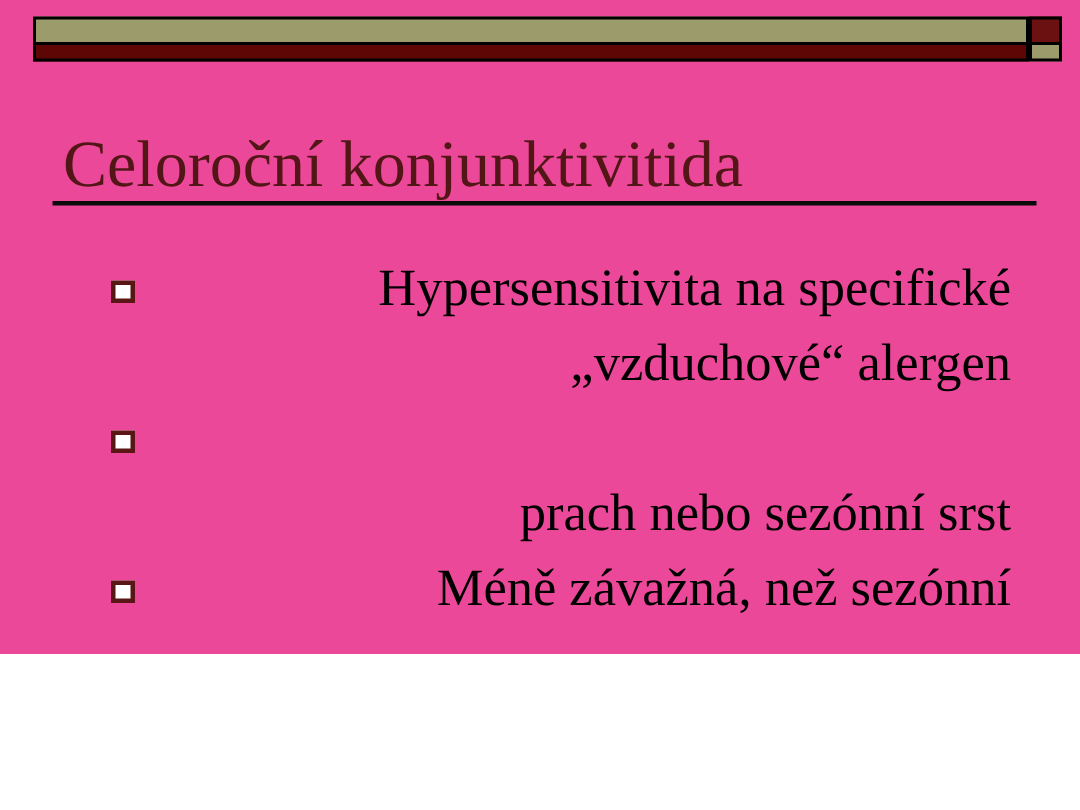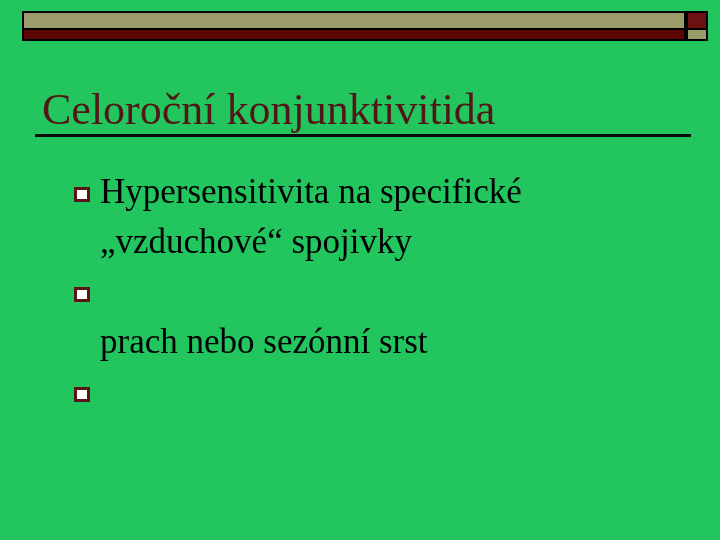--- a/index.html
+++ b/index.html
@@ -3,22 +3,22 @@
 <meta charset="utf-8">
 <style>
   html, body {
     margin: 0;
     padding: 0;
     background: #ffffff;
   }
   #slide {
     position: relative;
     width: 720px;
-    height: 540px;
-    background: #22c55e;
+    height: 436px;
+    background: #ec4899;
     overflow: hidden;
     font-family: "Liberation Serif", "DejaVu Serif", serif;
   }
 
   
   .bar, .sq { position: absolute; box-sizing: border-box; border: 2px solid #000000; }
   .bar-tan   { left: 22px;  top: 11px; width: 664px; height: 19px; background: #9B9B6C; }
   .sq-red    { left: 686px; top: 11px; width: 22px;  height: 19px; background: #6B1111; }
   .bar-red   { left: 22px;  top: 28px; width: 664px; height: 13px; background: #5E0505; }
   .sq-tan    { left: 686px; top: 28px; width: 22px;  height: 13px; background: #9B9B6C; }
@@ -51,20 +51,21 @@
     top: 167px;
     width: 600px;
   }
   .line {
     position: relative;
     height: 50px;
     font-size: 35px;
     line-height: 50px;
     color: #000000;
     white-space: nowrap;
+    text-align: right;
   }
   .line .text { margin-left: 26px; }
   .sq-bullet {
     position: absolute;
     left: 0;
     top: 20px;
     width: 16px;
     height: 15px;
     box-sizing: border-box;
     border: 3px solid #5A1515;
@@ -86,31 +87,32 @@
 
   <div class="body-list">
 
     <div class="line">
       <span class="sq-bullet"></span>
       <span class="text">Hypersensitivita na specifické</span>
     </div>
 
     <div class="line cont">
       
-      <span class="text">„vzduchové“ spojivky</span>
+      <span class="text">„vzduchové“ alergen</span>
     </div>
 
     <div class="line">
       <span class="sq-bullet"></span>
     </div>
 
     <div class="line cont">
       
       <span class="text">prach nebo sezónní srst</span>
     </div>
 
     <div class="line">
       <span class="sq-bullet"></span>
+      <span class="text">Méně závažná, než sezónní</span>
     </div>
 
 
   </div>
 </div>
 
 </body></html>

